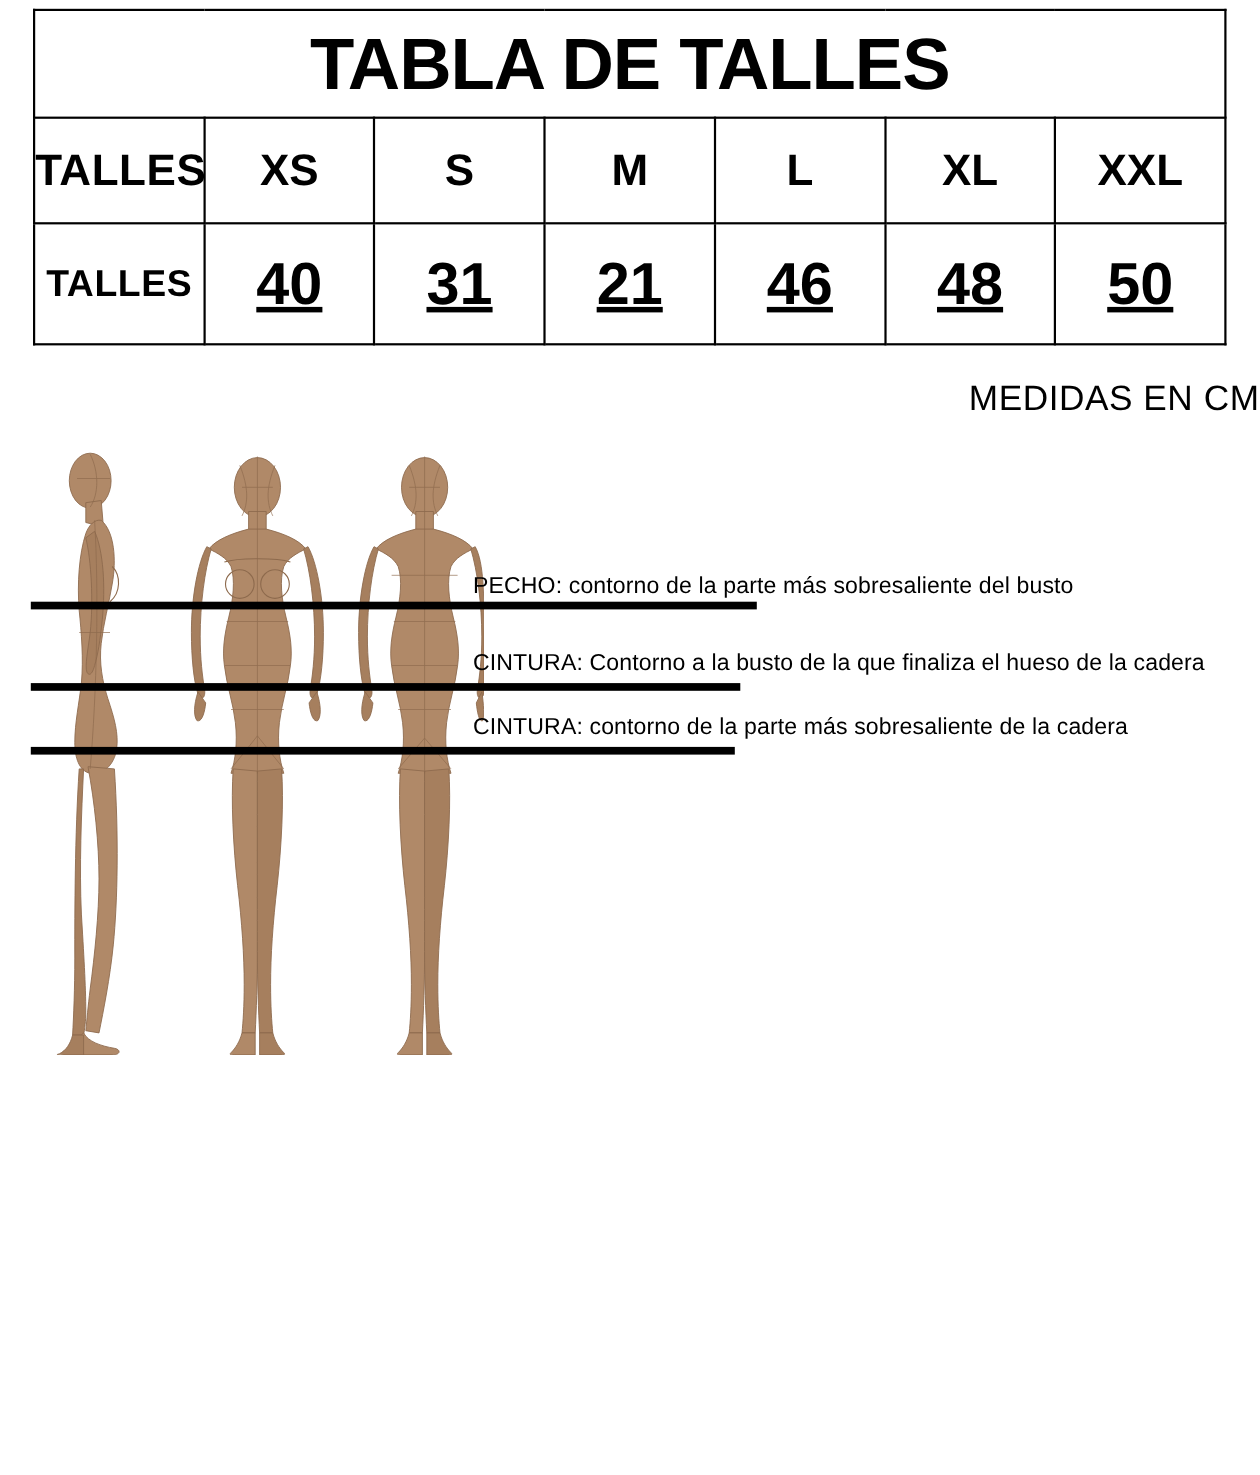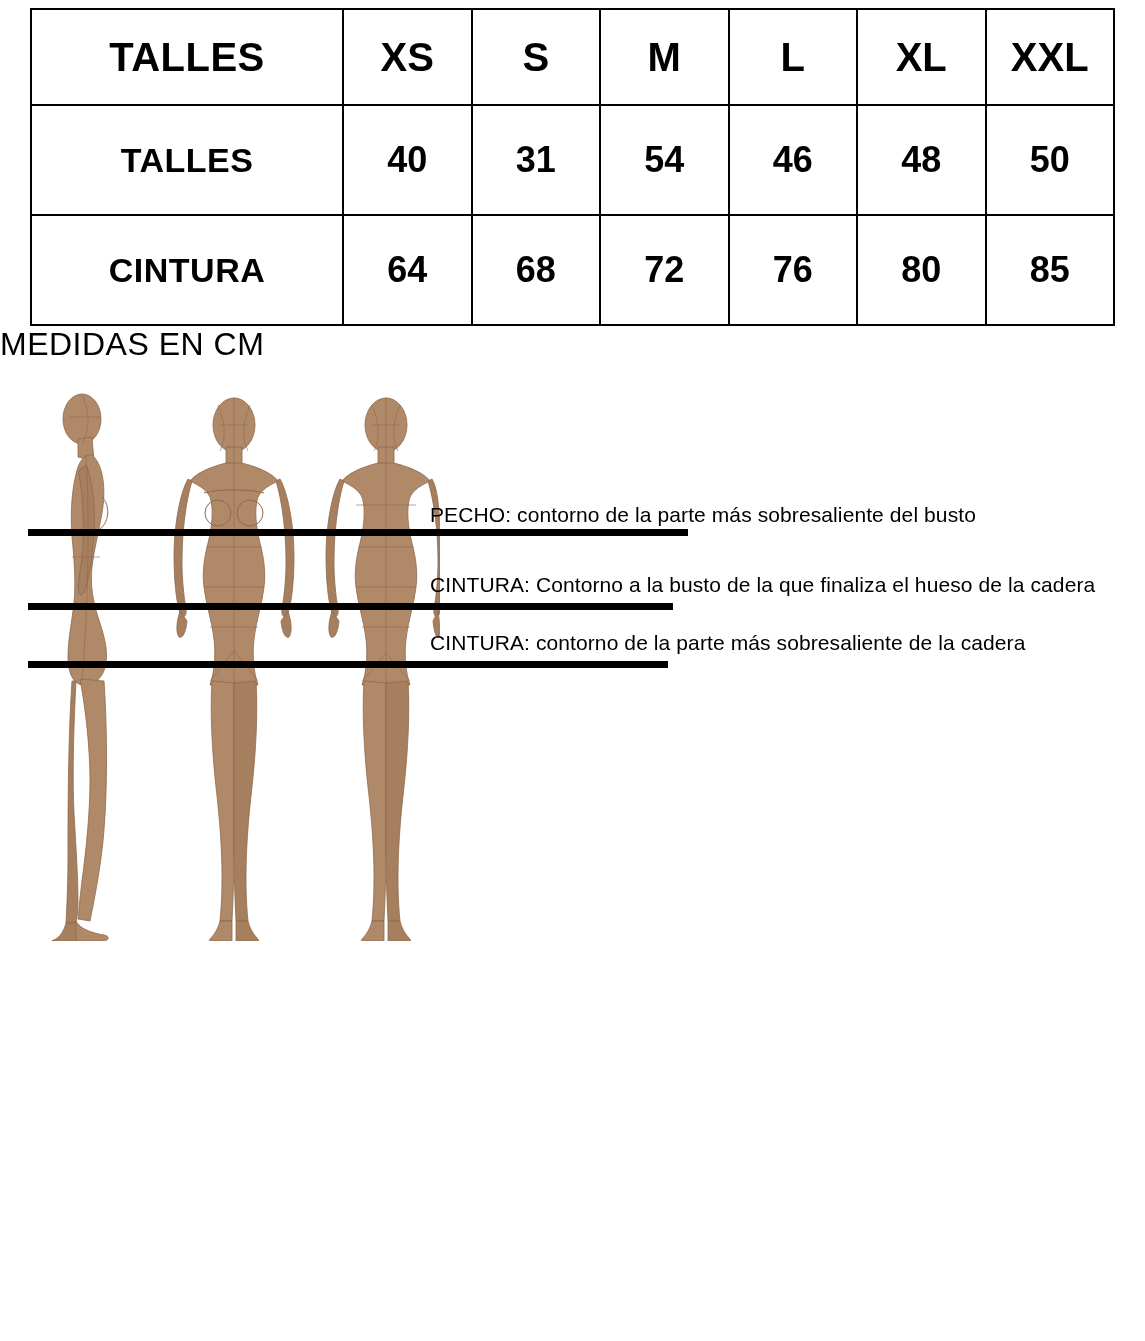--- a/index.html
+++ b/index.html
@@ -40,30 +40,32 @@
   .row-label {
     font-size: 34px;
     letter-spacing: 0.5px;
     width: 310px;
     border-radius: 16px;
   }
   .hdr-cell {
     font-size: 40px;
   }
   .val-cell {
-    font-size: 36px;
+    font-size: 54px;
+    text-decoration: underline;
   }
   .tbl-row { height: 110px; }
   .tbl-row-head { height: 96px; }
 
   
   .units {
-    text-align: left;
+    text-align: right;
     font-size: 32px;
     letter-spacing: 0.5px;
+    margin-top: 30px;
     font-weight: normal;
   }
 
   
   .figure-area {
     position: relative;
     width: 993px;
     height: 560px;
     margin-top: 18px;
     padding-left: 12px;
@@ -102,50 +104,44 @@
   }
   .legend-item.chest { top: 122px; }
   .legend-item.waist { top: 192px; }
   .legend-item.hip   { top: 250px; }
 </style>
 </head>
 <body>
 
 <table class="size-table">
   <tbody>
+    <tr>
+      <td class="title-cell" colspan="7">TABLA DE TALLES</td>
+    </tr>
     <tr class="tbl-row-head">
       <td class="row-label hdr-cell">TALLES</td>
       <td class="hdr-cell">XS</td>
       <td class="hdr-cell">S</td>
       <td class="hdr-cell">M</td>
       <td class="hdr-cell">L</td>
       <td class="hdr-cell">XL</td>
       <td class="hdr-cell">XXL</td>
     </tr>
 
     <tr class="tbl-row">
       <td class="row-label">TALLES</td>
       <td class="val-cell">40</td>
       <td class="val-cell">31</td>
-      <td class="val-cell">54</td>
+      <td class="val-cell">21</td>
       <td class="val-cell">46</td>
       <td class="val-cell">48</td>
       <td class="val-cell">50</td>
     </tr>
 
 
-    <tr class="tbl-row">
-      <td class="row-label">CINTURA</td>
-      <td class="val-cell">64</td>
-      <td class="val-cell">68</td>
-      <td class="val-cell">72</td>
-      <td class="val-cell">76</td>
-      <td class="val-cell">80</td>
-      <td class="val-cell">85</td>
-    </tr>
 
   </tbody>
 </table>
 
 <div class="units">MEDIDAS EN CM</div>
 
 <div class="figure-area">
 
   <div class="mannequins">
     <svg width="420" height="560" viewBox="0 0 420 560" xmlns="http://www.w3.org/2000/svg">

